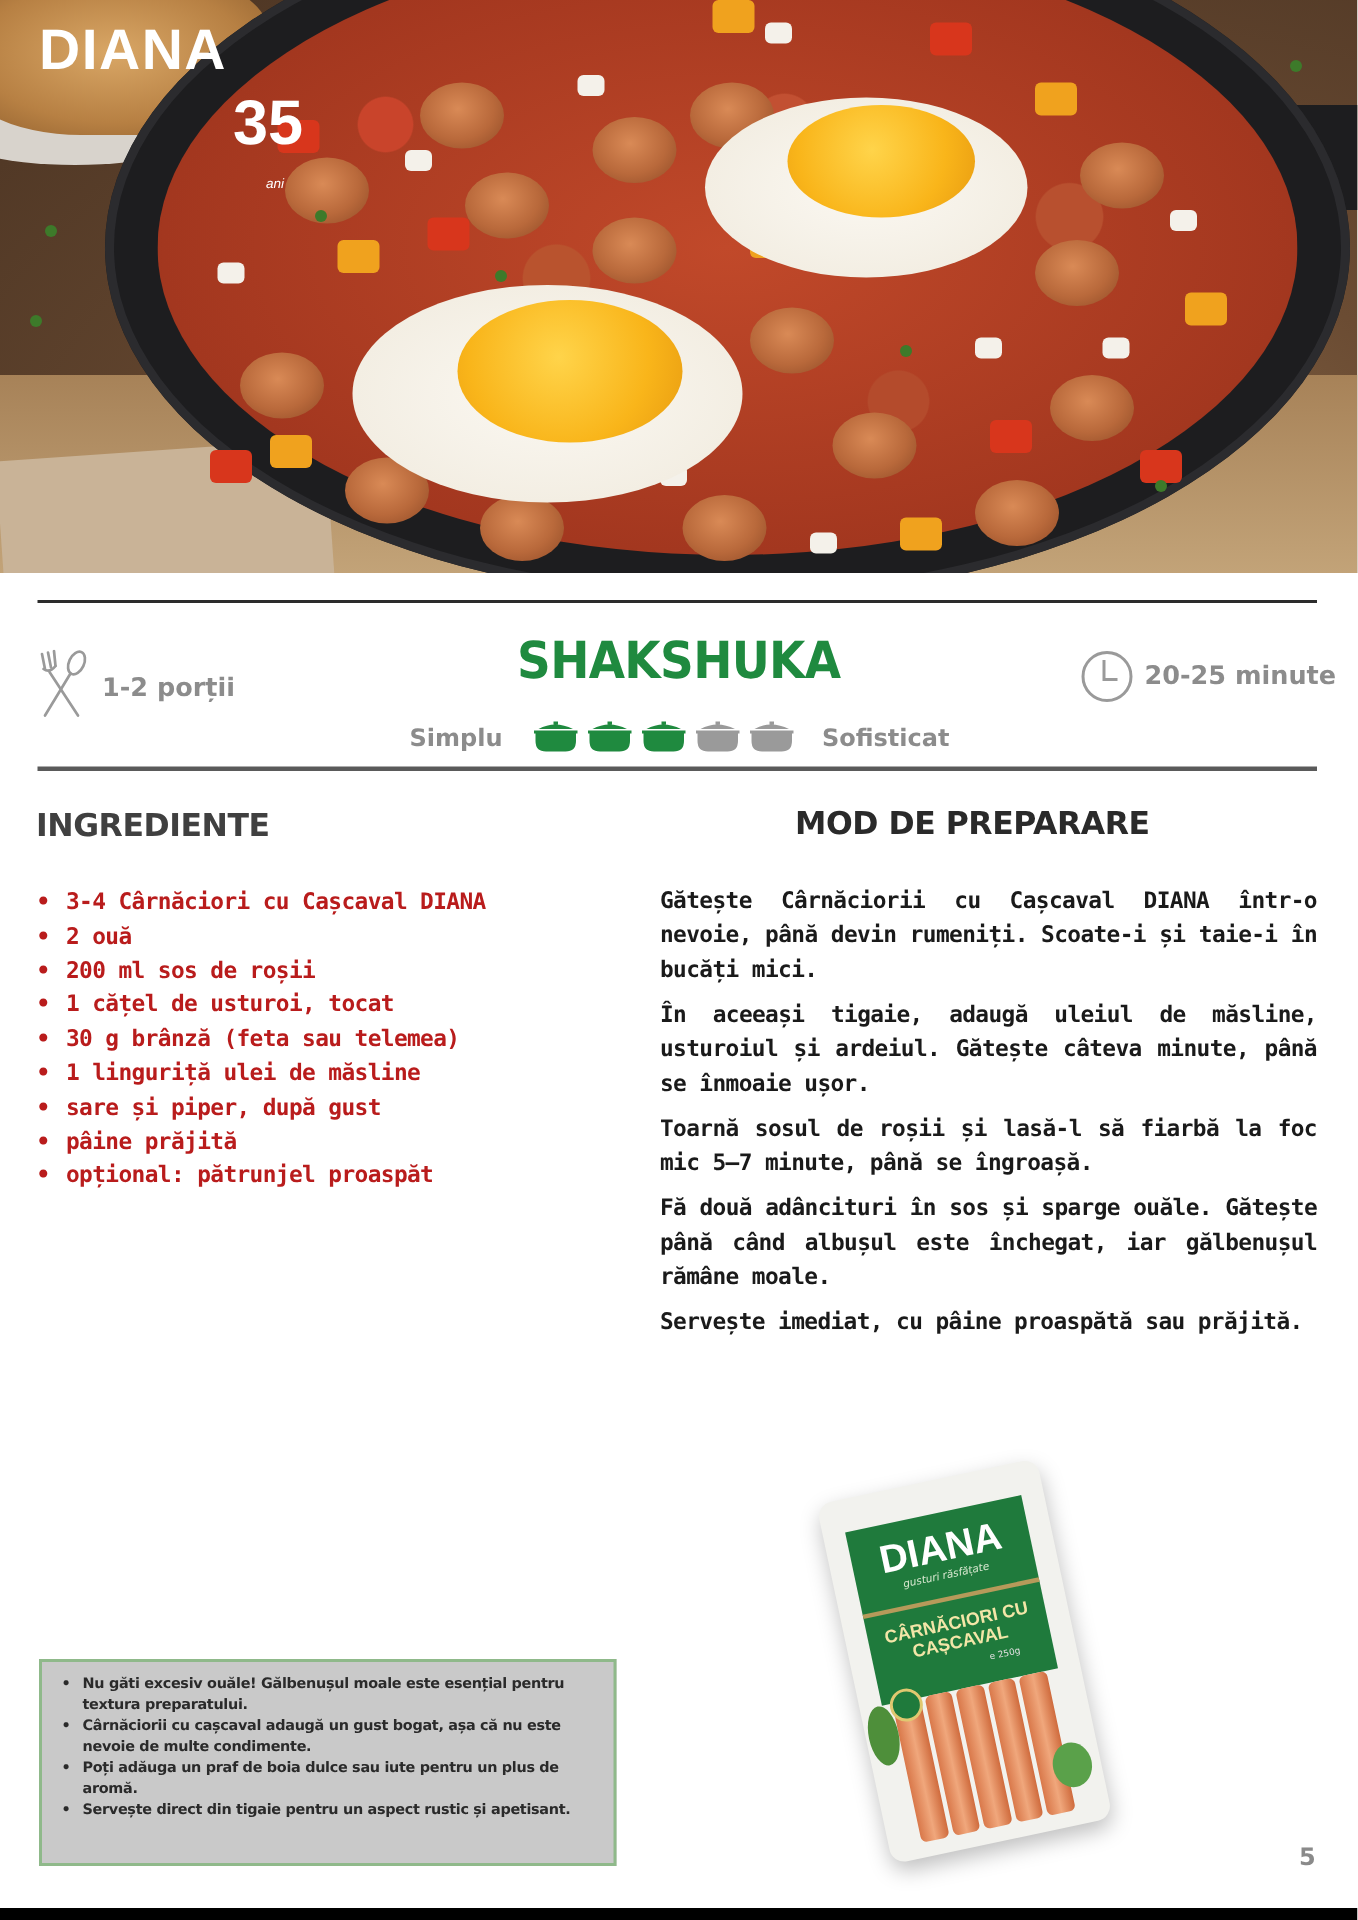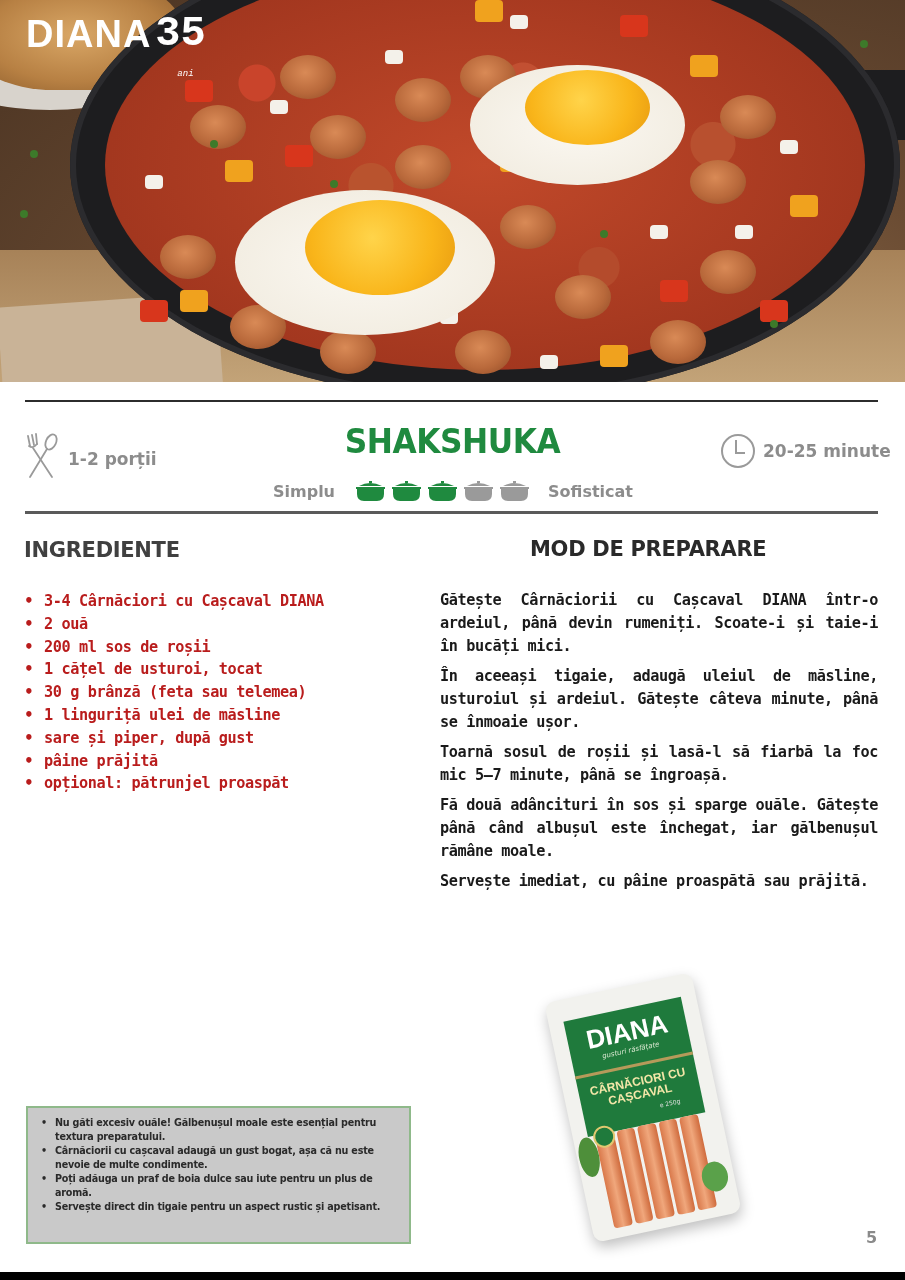--- a/index.html
+++ b/index.html
@@ -32,21 +32,21 @@
       background: radial-gradient(ellipse at 45% 40%, #d98a56 0%, #b9693b 55%, #8f4a26 100%); }
     .pepper { position: absolute; width: 28px; height: 22px; border-radius: 4px; background: #f0a21e; }
     .pepper.red { background: #d8361c; }
     .feta { position: absolute; width: 18px; height: 14px; border-radius: 4px; background: #f4f1ea; }
     .herb { position: absolute; width: 8px; height: 8px; border-radius: 50%; background: #3d7a2a; }
     .egg { position: absolute; border-radius: 50%; background: radial-gradient(ellipse at 50% 50%, #fbf8f2 0%, #f3eee3 70%, #e6d9c3 100%); }
     .yolk { position: absolute; border-radius: 50%; background: radial-gradient(circle at 45% 40%, #ffd44a 0%, #f9b51a 60%, #e79a10 100%); }
 
     .logo { position: absolute; left: 26px; top: 12px; display: flex; align-items: flex-start; z-index: 5; }
     .logo .word { font-family: "Liberation Sans", sans-serif; font-weight: bold; font-size: 38px; letter-spacing: 1px; color: #ffffff; line-height: 44px; }
-    .logo .anniv { font-family: Liberation Mono, monospace; font-weight: bold; font-size: 42px; color: #ffffff; line-height: 44px; margin-left: 4px; position: relative; }
+    .logo .anniv { font-family: Liberation Sans, sans-serif; font-weight: bold; font-size: 42px; color: #ffffff; line-height: 44px; margin-left: 4px; position: relative; margin-top: 48px; }
     .logo .ani { position: absolute; left: 22px; top: 40px; font-size: 9px; color: #ffffff; font-style: italic; font-weight: normal; }
 
     
     .rule-top { position: absolute; left: 25px; top: 400px; width: 853px; height: 2px; background: #2c2c2c; }
     .rule-bottom { position: absolute; left: 25px; top: 511px; width: 853px; height: 3px; background: #5a5a5a; }
     .servings { position: absolute; left: 24px; top: 433px; display: flex; align-items: center; }
     .servings svg { width: 36px; height: 46px; }
     .servings .txt { font-family: "DejaVu Sans", sans-serif; font-weight: bold; font-size: 17px; color: #8c8c8c; margin-left: 8px; margin-top: 6px; }
     .title { position: absolute; left: 0; width: 905px; top: 421px; text-align: center; font-family: "DejaVu Sans", sans-serif;
       font-weight: bold; font-size: 34px; color: #1f8a3f; letter-spacing: -0.5px; transform: scaleX(0.92); }
@@ -225,21 +225,21 @@
   <li>1 cățel de usturoi, tocat</li>
   <li>30 g brânză (feta sau telemea)</li>
   <li>1 linguriță ulei de măsline</li>
   <li>sare și piper, după gust</li>
   <li>pâine prăjită</li>
   <li>opțional: pătrunjel proaspăt</li>
 </ul>
 
 <h2 class="h-prep">MOD DE PREPARARE</h2>
 <div class="steps">
-  <p>Gătește Cârnăciorii cu Cașcaval DIANA într-o ardeiul, până devin rumeniți. Scoate-i și taie-i în bucăți mici.</p>
+  <p>Gătește Cârnăciorii cu Cașcaval DIANA într-o nevoie, până devin rumeniți. Scoate-i și taie-i în bucăți mici.</p>
   <p>În aceeași tigaie, adaugă uleiul de măsline, usturoiul și ardeiul. Gătește câteva minute, până se înmoaie ușor.</p>
   <p>Toarnă sosul de roșii și lasă-l să fiarbă la foc mic 5–7 minute, până se îngroașă.</p>
   <p>Fă două adâncituri în sos și sparge ouăle. Gătește până când albușul este închegat, iar gălbenușul rămâne moale.</p>
   <p>Servește imediat, cu pâine proaspătă sau prăjită.</p>
 </div>
 
 <div class="pack">
   <div class="band"></div>
   <div class="brand">DIANA</div>
   <div class="tag">gusturi răsfățate</div>

